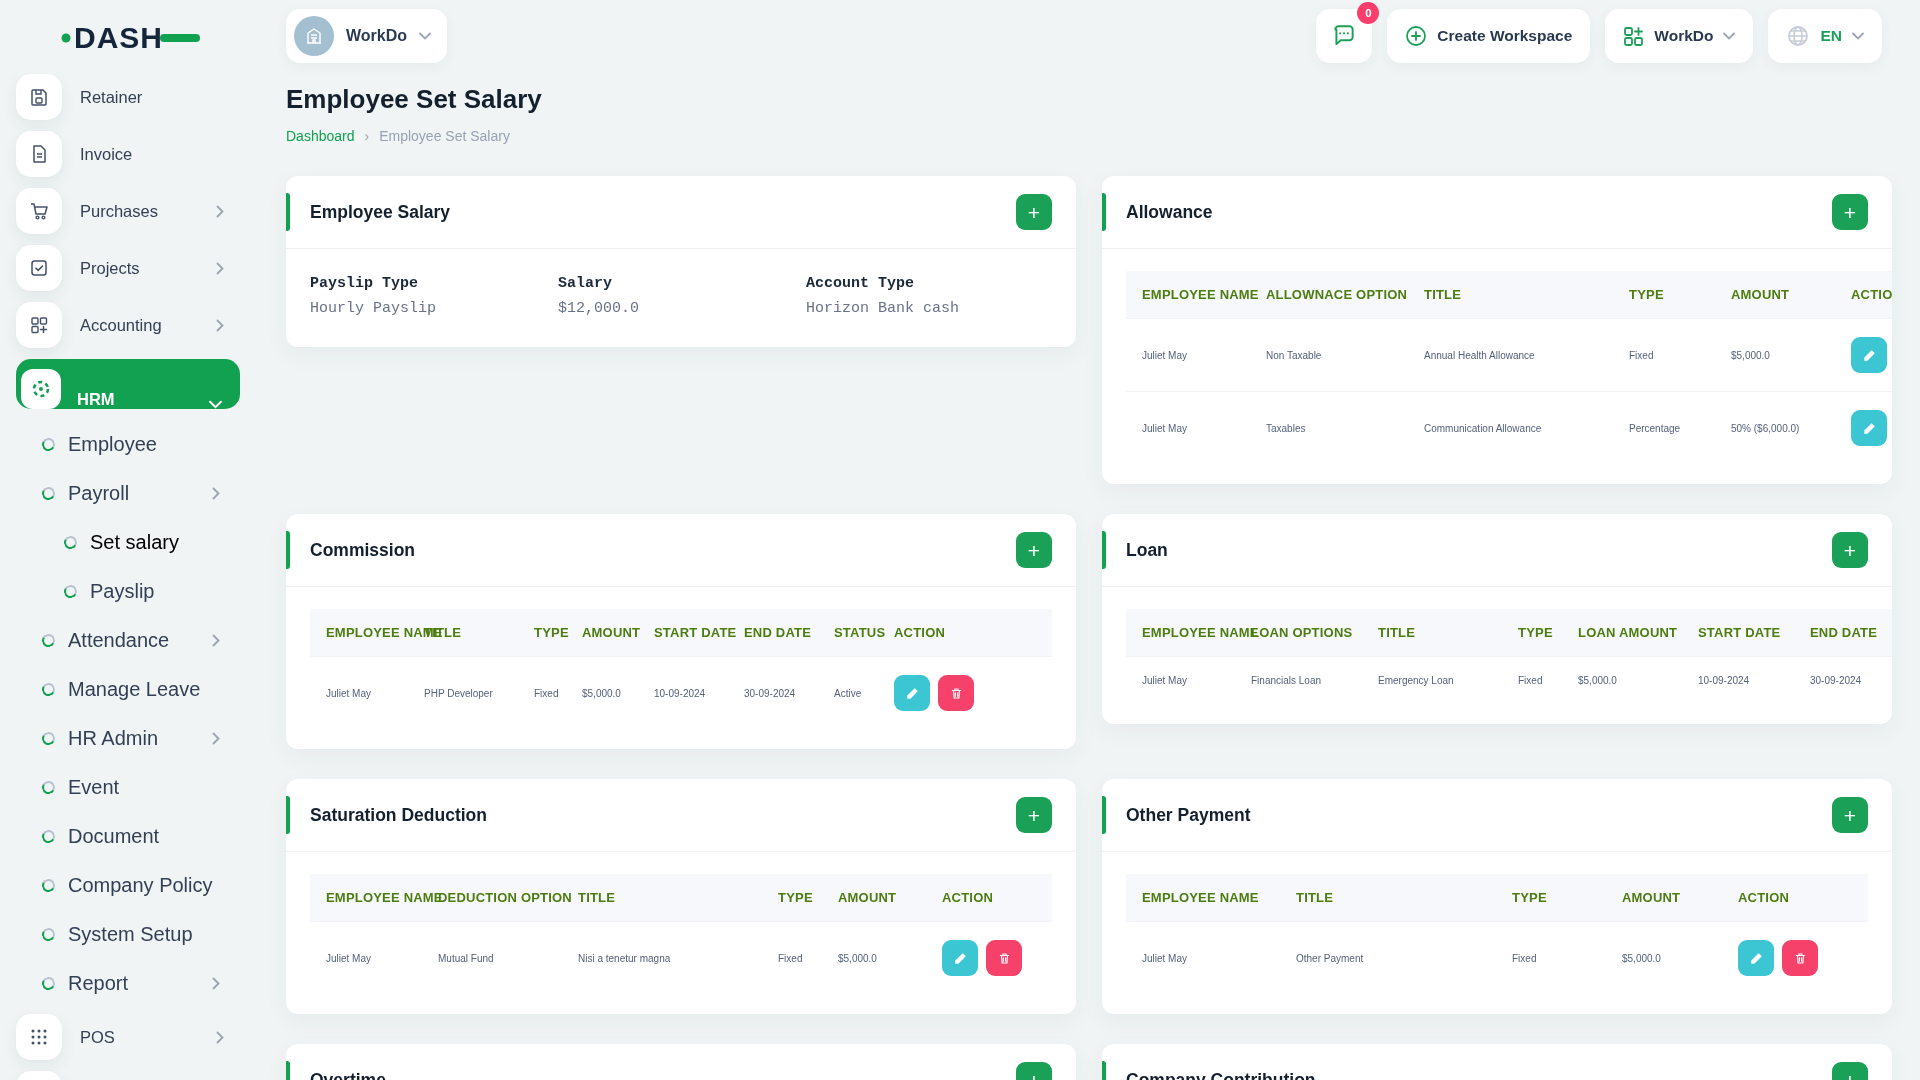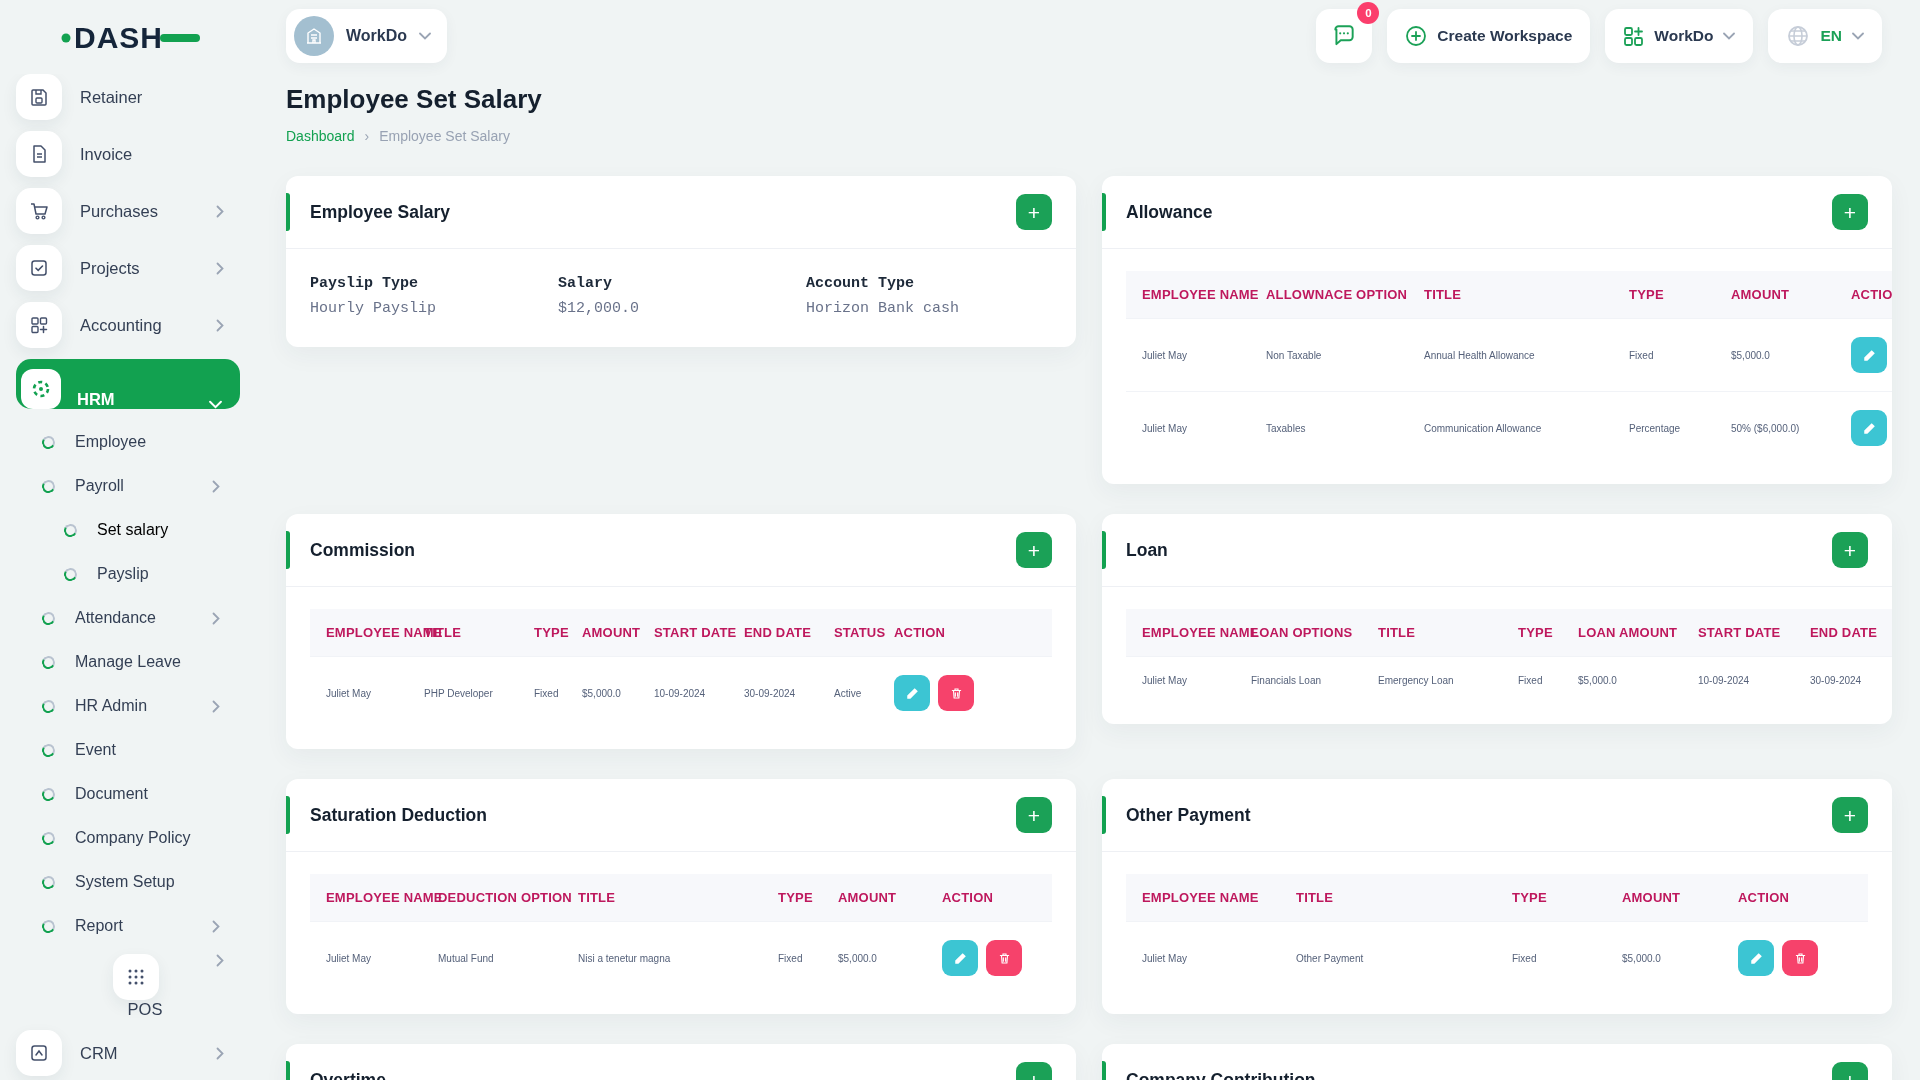--- a/index.html
+++ b/index.html
@@ -29,21 +29,21 @@
             display:flex;align-items:center;justify-content:center;color:#44506b;flex:none;}
   .nav-label{font-size:16.5px;font-weight:500;color:#333f54;margin-left:18px;flex:1;}
   .nav-chev{position:absolute;right:32px;color:#9aa4b4;}
   .nav-item.active{background:#12a150;border-radius:15px;width:224px;height:50px;align-items:flex-end;}
   .nav-item.active .icon-box{width:40px;height:40px;border-radius:12px;margin-left:5px;box-shadow:none;color:#12a150;}
   .nav-item.active .nav-label{color:#fff;font-weight:700;margin-left:16px;}
   .nav-item.active .nav-chev{color:#fff;right:18px;}
   .sub-item{display:flex;align-items:center;padding:13px 0 13px 42px;cursor:pointer;position:relative;}
   .sub-item .ring{width:9px;height:9px;border-radius:50%;border:2.5px solid #b9c3d0;
                   border-bottom-color:#12a150;border-left-color:#12a150;transform:rotate(-15deg);flex:none;}
-  .sub-item .sub-label{font-size:16px;color:#333f54;margin-left:20px;}
+  .sub-item .sub-label{font-size:20px;color:#333f54;margin-left:13px;}
   .sub-item.lvl2{padding-left:64px;}
   .sub-item.current .sub-label{color:#000000;}
   .sub-chev{position:absolute;right:36px;color:#9aa4b4;}
   
   .main{position:absolute;left:286px;top:84px;width:1606px;}
   .page-title{font-size:26px;font-weight:700;color:#15202e;margin:0 0 13px 0;}
   .crumbs{display:flex;align-items:center;gap:10px;font-size:14px;margin-bottom:32px;}
   .crumb-home{color:#12a150;cursor:pointer;}
   .crumb-sep{color:#9aa4b4;}
   .crumb-cur{color:#98a2b3;}
@@ -57,21 +57,21 @@
   
   .fields{display:flex;padding:26px 24px 30px;font-family:Liberation Mono, monospace;}
   .field{width:248px;}
   .field:last-child{width:auto;}
   .f-label{font-size:15px;font-weight:700;color:#1d2939;margin-bottom:8px;}
   .f-value{font-size:15px;color:#69728a;}
   
   .tw{margin:22px 24px 20px;overflow:hidden;}
   .tw.clip{margin-right:0;}
   table.tbl{border-collapse:collapse;table-layout:fixed;}
-  table.tbl thead th{background:#f7f8fb;font-size:13px;font-weight:700;color:#be185d;text-align:left;
+  table.tbl thead th{background:#f7f8fb;font-size:13px;font-weight:700;color:#4d7c0f;text-align:left;
                      padding:16px 10px;letter-spacing:.2px;white-space:nowrap;}
   table.tbl tbody td{font-size:10px;color:#55617a;padding:18px 10px;border-top:1px solid #f1f3f7;white-space:nowrap;}
   table.tbl th:first-child,table.tbl td:first-child{padding-left:16px;}
   .act{display:flex;gap:8px;}
   .sq-btn{width:36px;height:36px;border-radius:9px;border:none;display:flex;align-items:center;justify-content:center;cursor:pointer;}
   .edit{background:#3cc5d3;color:#fff;}
   .del{background:#f6426b;color:#fff;}
   .tbl-allowance{width:900px;}
   .tbl-loan{width:900px;}
   .tbl-fit{width:742px;}
@@ -280,21 +280,21 @@
       <span class="sub-label">System Setup</span>
     </div>
     <div class="sub-item">
       <span class="ring"></span>
       <span class="sub-label">Report</span>
       <svg class="sub-chev" width="8" height="13" viewBox="0 0 8 13">
           <path d="M1.5 1.5l5 5-5 5" stroke="currentColor" stroke-width="1.8" fill="none" stroke-linecap="round"></path>
         </svg>
     </div>
 
-    <div class="nav-item" style="margin-top:6px;flex-direction:column;">
+    <div class="nav-item" style="margin-top:6px;">
       <span class="icon-box">
         <svg width="20" height="20" viewBox="0 0 20 20">
             <g fill="currentColor">
               <circle cx="4" cy="4" r="1.5"></circle>
               <circle cx="10" cy="4" r="1.5"></circle>
               <circle cx="16" cy="4" r="1.5"></circle>
               <circle cx="4" cy="10" r="1.5"></circle>
               <circle cx="10" cy="10" r="1.5"></circle>
               <circle cx="16" cy="10" r="1.5"></circle>
               <circle cx="4" cy="16" r="1.5"></circle>

